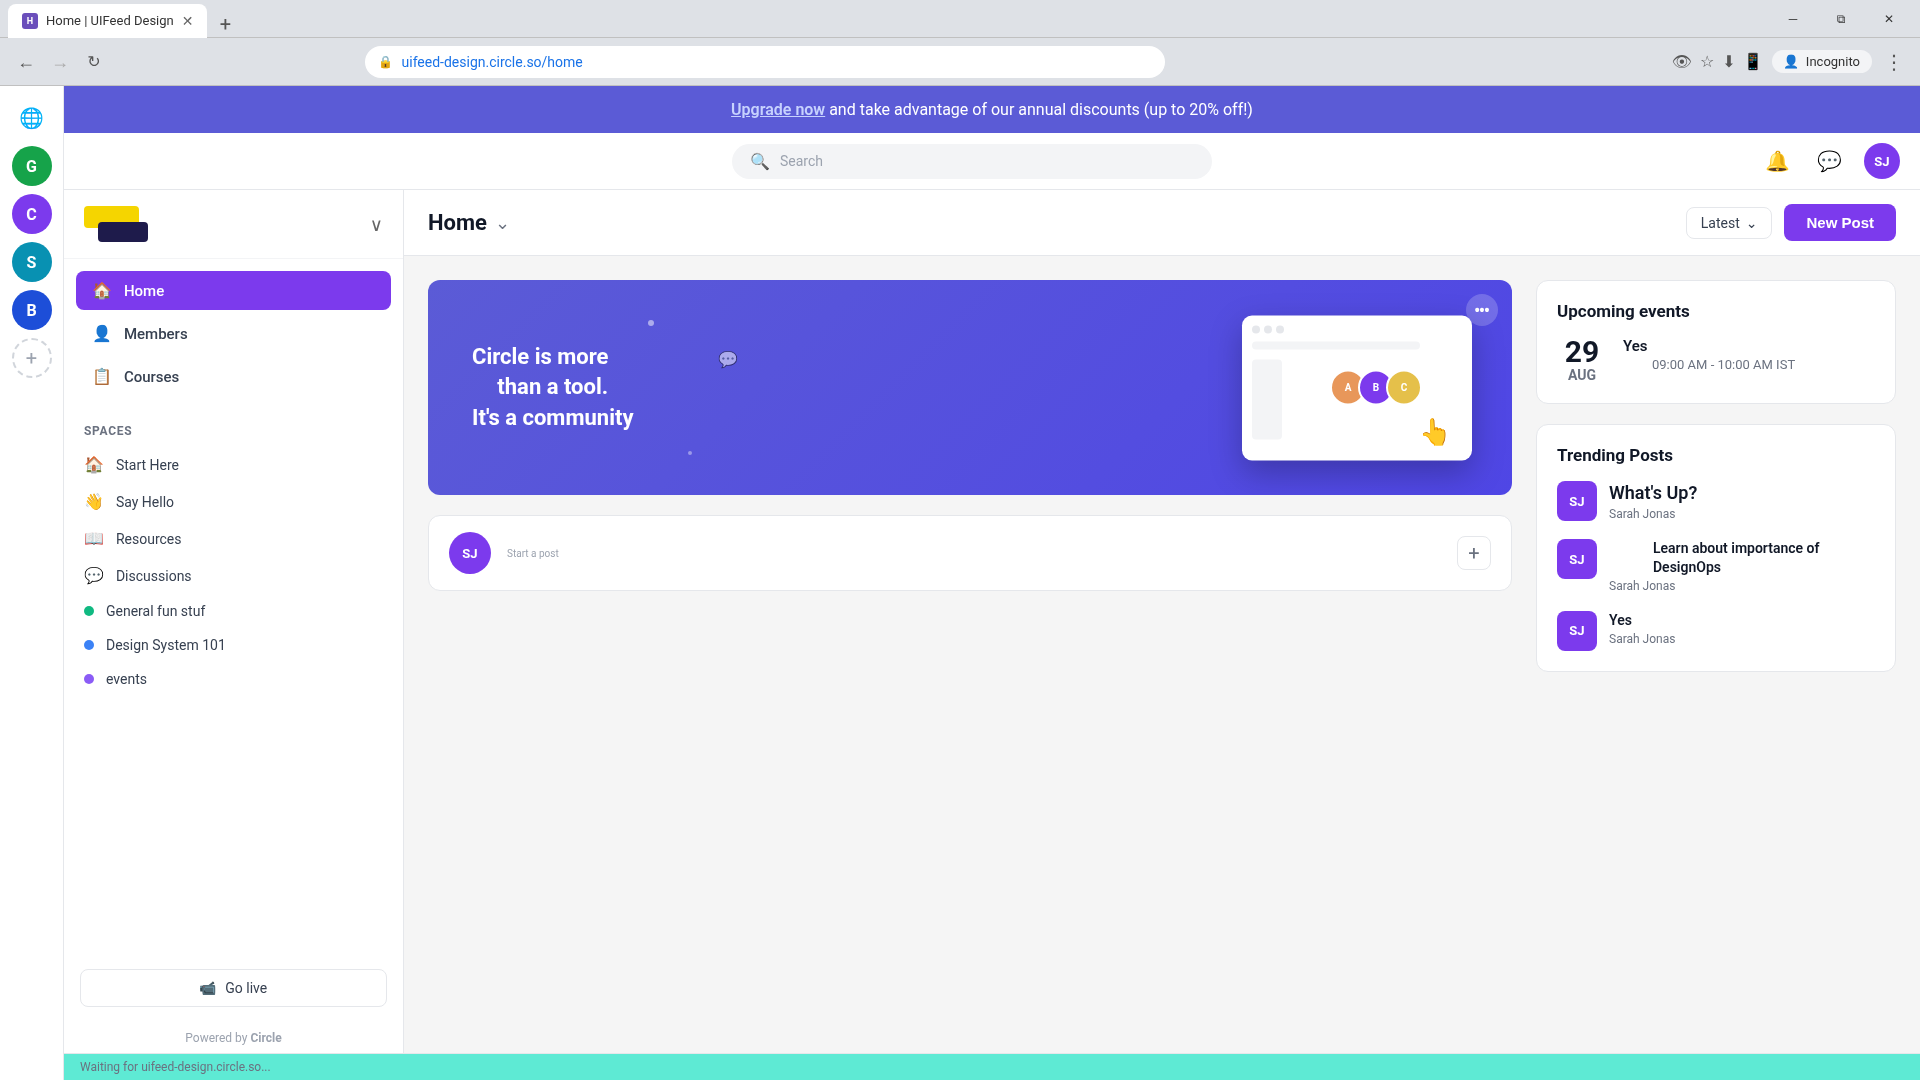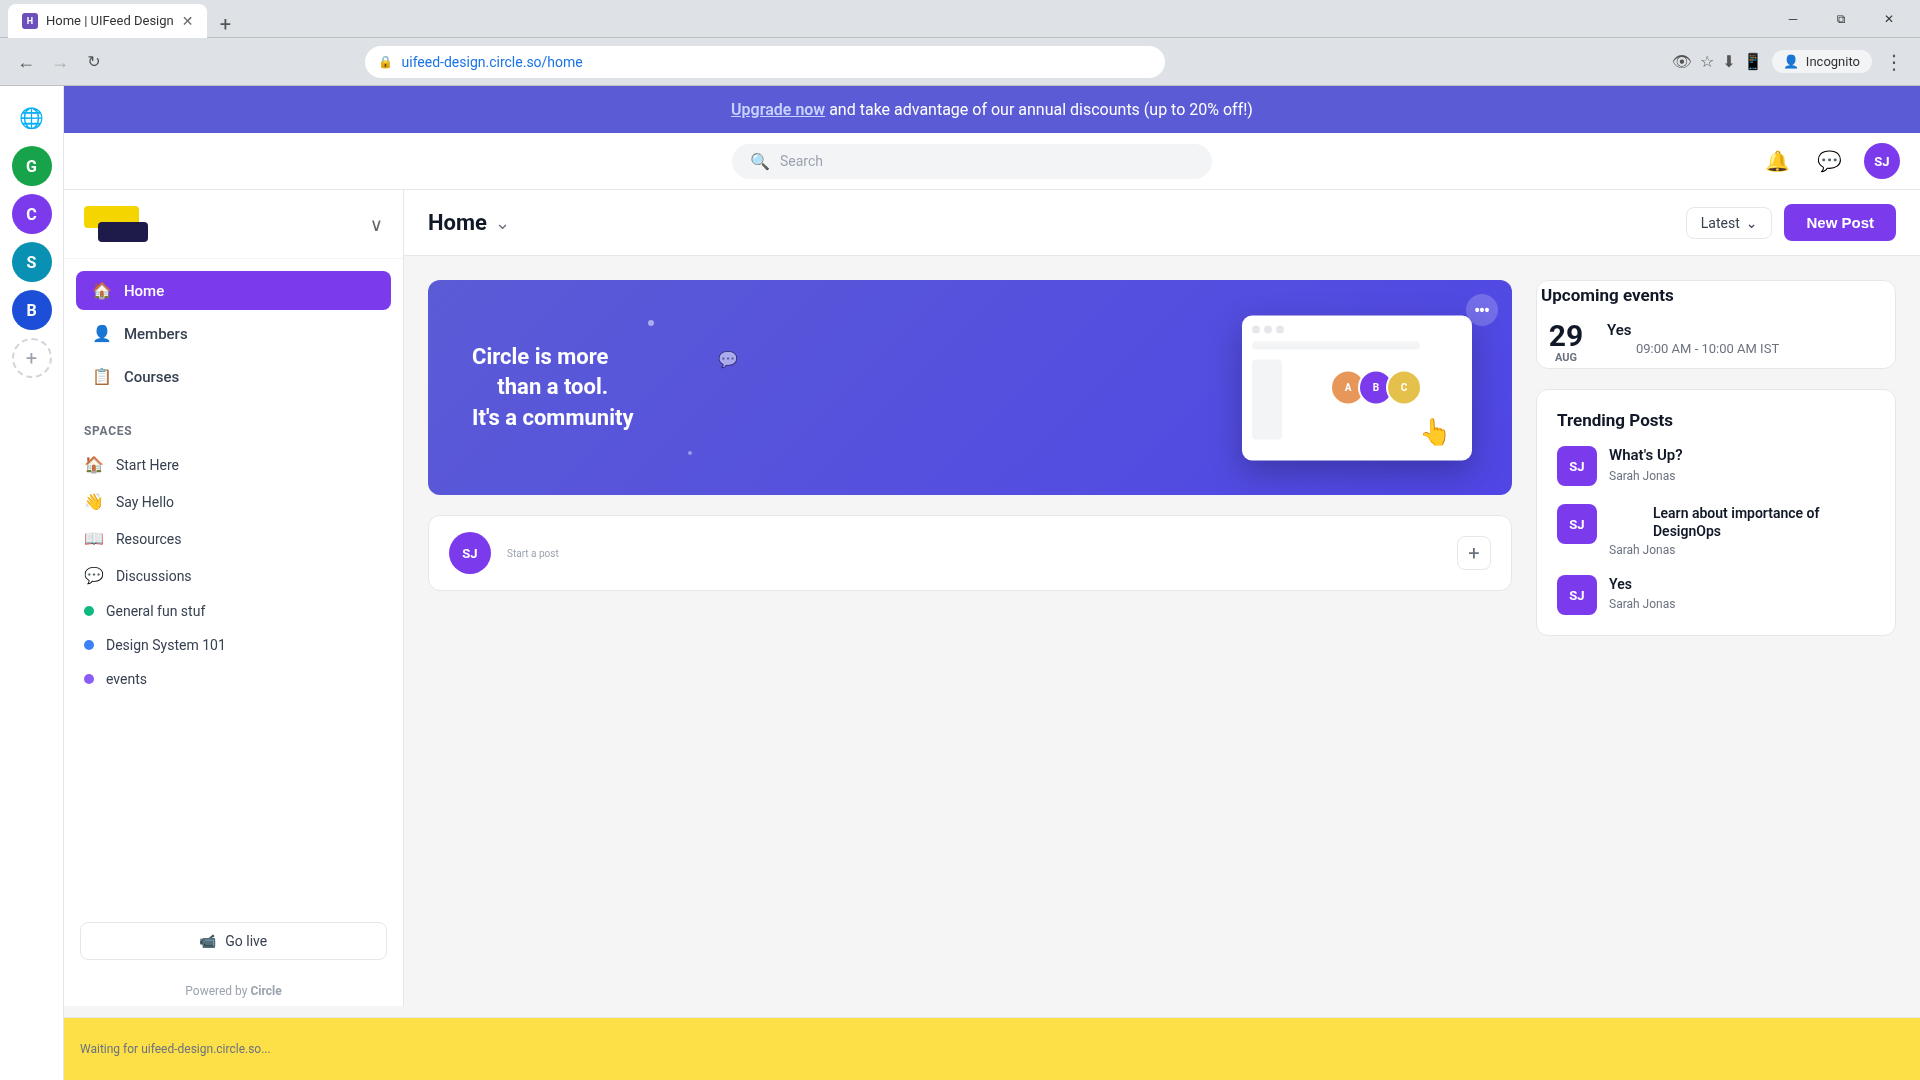--- a/index.html
+++ b/index.html
@@ -218,41 +218,41 @@
             <div style="background:white;border:1px solid #e5e7eb;border-radius:12px;padding:16px 20px;display:flex;align-items:center;gap:16px;">
               <div style="width:42px;height:42px;border-radius:50%;background:#7c3aed;color:white;display:flex;align-items:center;justify-content:center;font-size:13px;font-weight:bold;flex-shrink:0;">SJ</div>
               <div style="flex:1;color:#9ca3af;font-size:10px;cursor:text;">Start a post</div>
               <div style="width:34px;height:34px;border:1px solid #e5e7eb;border-radius:8px;display:flex;align-items:center;justify-content:center;cursor:pointer;color:#6b7280;font-size:20px;">+</div>
             </div>
 
           </div>
 
           <div style="width:360px;">
 
-            <div style="background:white;border:1px solid #e5e7eb;border-radius:12px;padding:4px;margin-bottom:20px;">
+            <div style="background:white;border:1px solid #e5e7eb;border-radius:12px;padding:20px;margin-bottom:20px;">
               <h3 style="font-size:17px;font-weight:700;color:#111827;margin-bottom:16px;">Upcoming events</h3>
               <div style="display:flex;gap:16px;align-items:flex-start;cursor:pointer;">
                 <div style="text-align:center;min-width:50px;">
                   <div style="font-size:30px;font-weight:700;color:#111827;line-height:1;">29</div>
-                  <div style="font-size:11px;color:#6b7280;text-transform:uppercase;font-weight:700;">AUG</div>
+                  <div style="font-size:14px;color:#6b7280;text-transform:uppercase;font-weight:700;">AUG</div>
                 </div>
                 <div>
                   <h4 style="font-size:15px;font-weight:600;color:#111827;">Yes</h4>
                   <p style="font-size:13px;color:#6b7280;margin-top:2px;margin-left:29px;">09:00 AM - 10:00 AM IST</p>
                 </div>
               </div>
             </div>
 
             <div style="background:white;border:1px solid #e5e7eb;border-radius:12px;padding:20px;">
               <h3 style="font-size:17px;font-weight:700;color:#111827;margin-bottom:16px;">Trending Posts</h3>
 
               <div style="display:flex;gap:12px;align-items:flex-start;margin-bottom:18px;cursor:pointer;">
                 <div style="width:40px;height:40px;border-radius:8px;background:#7c3aed;color:white;display:flex;align-items:center;justify-content:center;font-size:13px;font-weight:bold;flex-shrink:0;">SJ</div>
                 <div>
-                  <div style="font-size:15px;font-weight:600;color:#111827;line-height:1.3;">What's Up?</div>
+                  <div style="font-size:18px;font-weight:600;color:#111827;line-height:1.3;">What's Up?</div>
                   <div style="font-size:12px;color:#6b7280;margin-top:3px;">Sarah Jonas</div>
                 </div>
               </div>
 
               <div style="display:flex;gap:12px;align-items:flex-start;margin-bottom:18px;cursor:pointer;">
                 <div style="width:40px;height:40px;border-radius:8px;background:#7c3aed;color:white;display:flex;align-items:center;justify-content:center;font-size:13px;font-weight:bold;flex-shrink:0;">SJ</div>
                 <div>
                   <div style="font-size:14px;font-weight:600;color:#111827;line-height:1.3;margin-left:44px;">Learn about importance of DesignOps</div>
                   <div style="font-size:12px;color:#6b7280;margin-top:3px;">Sarah Jonas</div>
                 </div>
@@ -265,15 +265,15 @@
                   <div style="font-size:12px;color:#6b7280;margin-top:3px;">Sarah Jonas</div>
                 </div>
               </div>
 
             </div>
           </div>
         </div>
       </div>
     </div>
 
-    <div style="background:#fde047;border-top:1px solid #e5e7eb;padding:24px 16px;font-size:12px;color:#6b7280;margin-top:11px;">Waiting for uifeed-design.circle.so...</div>
+    <div style="background:#5eead4;border-top:1px solid #e5e7eb;padding:6px 16px;font-size:12px;color:#6b7280;">Waiting for uifeed-design.circle.so...</div>
   </div>
 </div>
 
 </body></html>

